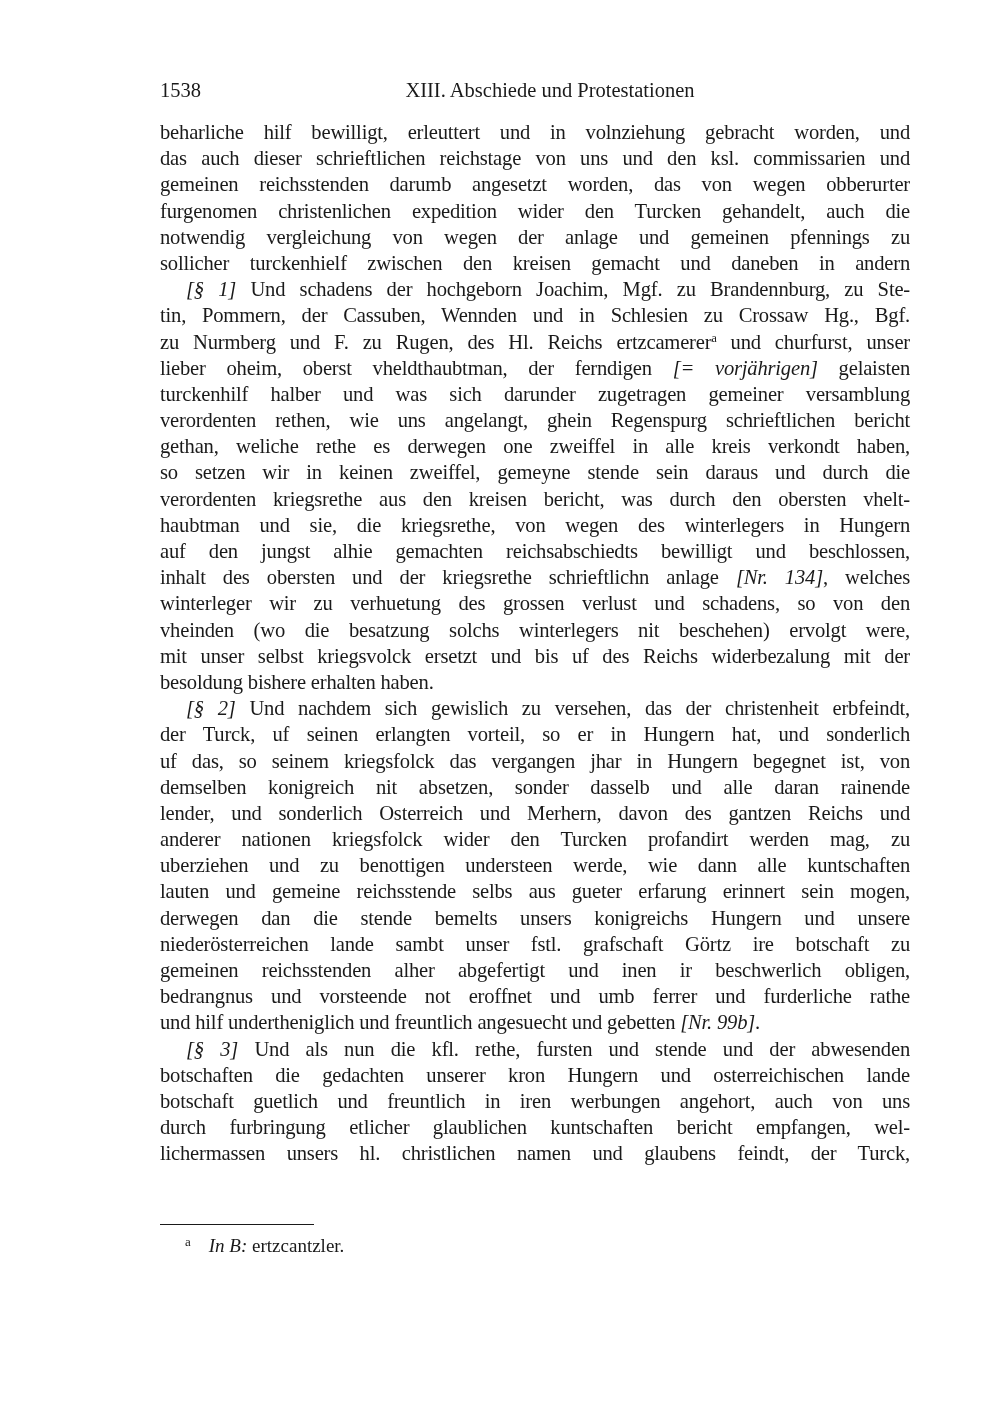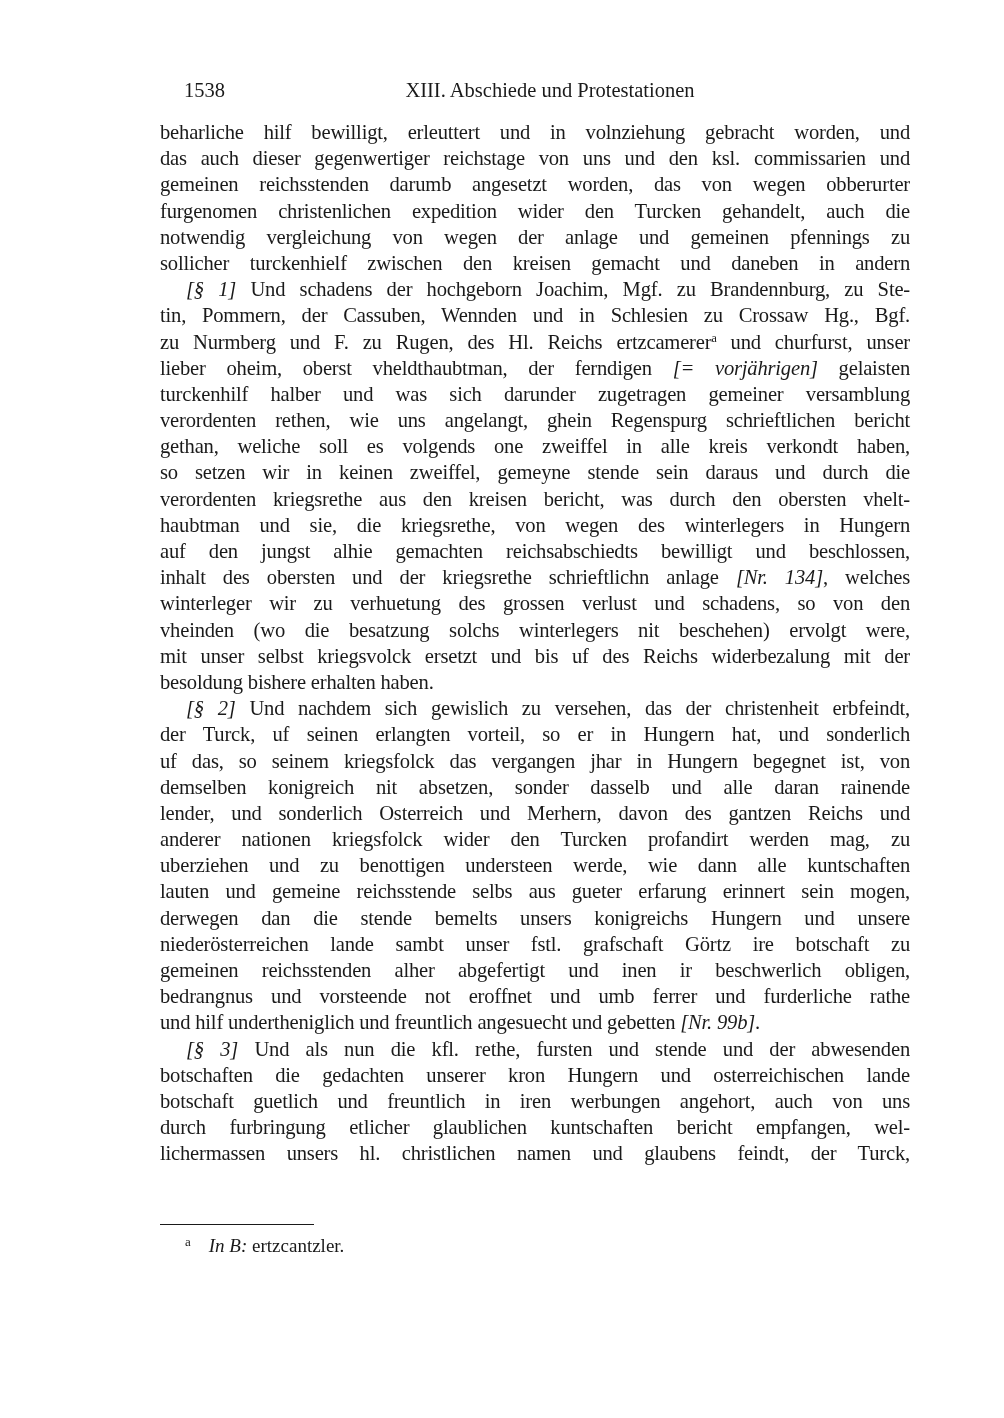--- a/index.html
+++ b/index.html
@@ -1,19 +1,19 @@
 <!DOCTYPE html>
 <html><head>
 <meta charset="utf-8">
 <style>
   html, body { margin: 0; padding: 0; background: #ffffff; }
   body { width: 1004px; height: 1418px; position: relative; overflow: hidden;
          font-family: "Liberation Serif", "DejaVu Serif", serif; color: #1a1a1a; }
   .header { position: absolute; top: 79px; left: 160px; width: 750px; height: 28px; font-size: 20.5px; }
-  .page-num { position: absolute; left: 0; top: 0; margin-left: 24px; }
+  .page-num { position: absolute; left: 0; top: 0; }
   .running-title { position: absolute; left: 0; right: 0; text-align: center; top: 0; padding-left: 30px; }
   .body { position: absolute; top: 119px; left: 160px; width: 750px; }
   .line { height: 26.2px; line-height: 26.2px; font-size: 20.6px; white-space: nowrap;
           text-align: justify; text-align-last: justify; letter-spacing: -0.2px; }
   .line.last { text-align-last: left; }
   .line.indent { padding-left: 26px; }
   .it { font-style: italic; }
   .sup { font-size: 12px; vertical-align: 7px; line-height: 0; }
   .fn-rule { position: absolute; top: 1224px; left: 160px; width: 154px; height: 0; border-top: 1.2px solid #1a1a1a; }
   .footnote { position: absolute; top: 1229px; left: 185px; font-size: 19px; line-height: 26px; white-space: nowrap; }
@@ -23,33 +23,33 @@
 <body>
 
 <div class="header">
   <span class="page-num">1538</span>
   <span class="running-title">XIII. Abschiede und Protestationen</span>
 </div>
 
 <div class="body">
 
   <div class="line">beharliche hilf bewilligt, erleuttert und in volnziehung gebracht worden, und</div>
-  <div class="line">das auch dieser gegenwertiger reichstage von uns und den ksl. commissarien und</div>
+  <div class="line">das auch dieser schrieftlichen reichstage von uns und den ksl. commissarien und</div>
   <div class="line">gemeinen reichsstenden darumb angesetzt worden, das von wegen obberurter</div>
   <div class="line">furgenomen christenlichen expedition wider den Turcken gehandelt, auch die</div>
   <div class="line">notwendig vergleichung von wegen der anlage und gemeinen pfennings zu</div>
   <div class="line">sollicher turckenhielf zwischen den kreisen gemacht und daneben in andern</div>
 
   <div class="line indent"><span class="it">[§ 1]</span> <span>Und schadens der hochgeborn Joachim, Mgf. zu Brandennburg, zu Ste-</span></div>
   <div class="line">tin, Pommern, der Cassuben, Wennden und in Schlesien zu Crossaw Hg., Bgf.</div>
   <div class="line"><span>zu Nurmberg und F. zu Rugen, des Hl. Reichs ertzcamerer</span><span class="sup">a</span><span> und churfurst, unser</span></div>
   <div class="line"><span>lieber oheim, oberst vheldthaubtman, der ferndigen </span><span class="it">[= vorjährigen]</span><span> gelaisten</span></div>
   <div class="line">turckenhilf halber und was sich darunder zugetragen gemeiner versamblung</div>
   <div class="line">verordenten rethen, wie uns angelangt, ghein Regenspurg schrieftlichen bericht</div>
-  <div class="line">gethan, weliche soll es volgends one zweiffel in alle kreis verkondt haben,</div>
+  <div class="line">gethan, weliche rethe es derwegen one zweiffel in alle kreis verkondt haben,</div>
   <div class="line">so setzen wir in keinen zweiffel, gemeyne stende sein daraus und durch die</div>
   <div class="line">verordenten kriegsrethe aus den kreisen bericht, was durch den obersten vhelt-</div>
   <div class="line">haubtman und sie, die kriegsrethe, von wegen des winterlegers in Hungern</div>
   <div class="line">auf den jungst alhie gemachten reichsabschiedts bewilligt und beschlossen,</div>
   <div class="line"><span>inhalt des obersten und der kriegsrethe schrieftlichn anlage </span><span class="it">[Nr. 134]</span><span>, welches</span></div>
   <div class="line">winterleger wir zu verhuetung des grossen verlust und schadens, so von den</div>
   <div class="line">vheinden (wo die besatzung solchs winterlegers nit beschehen) ervolgt were,</div>
   <div class="line">mit unser selbst kriegsvolck ersetzt und bis uf des Reichs widerbezalung mit der</div>
   <div class="line last">besoldung bishere erhalten haben.</div>
 

